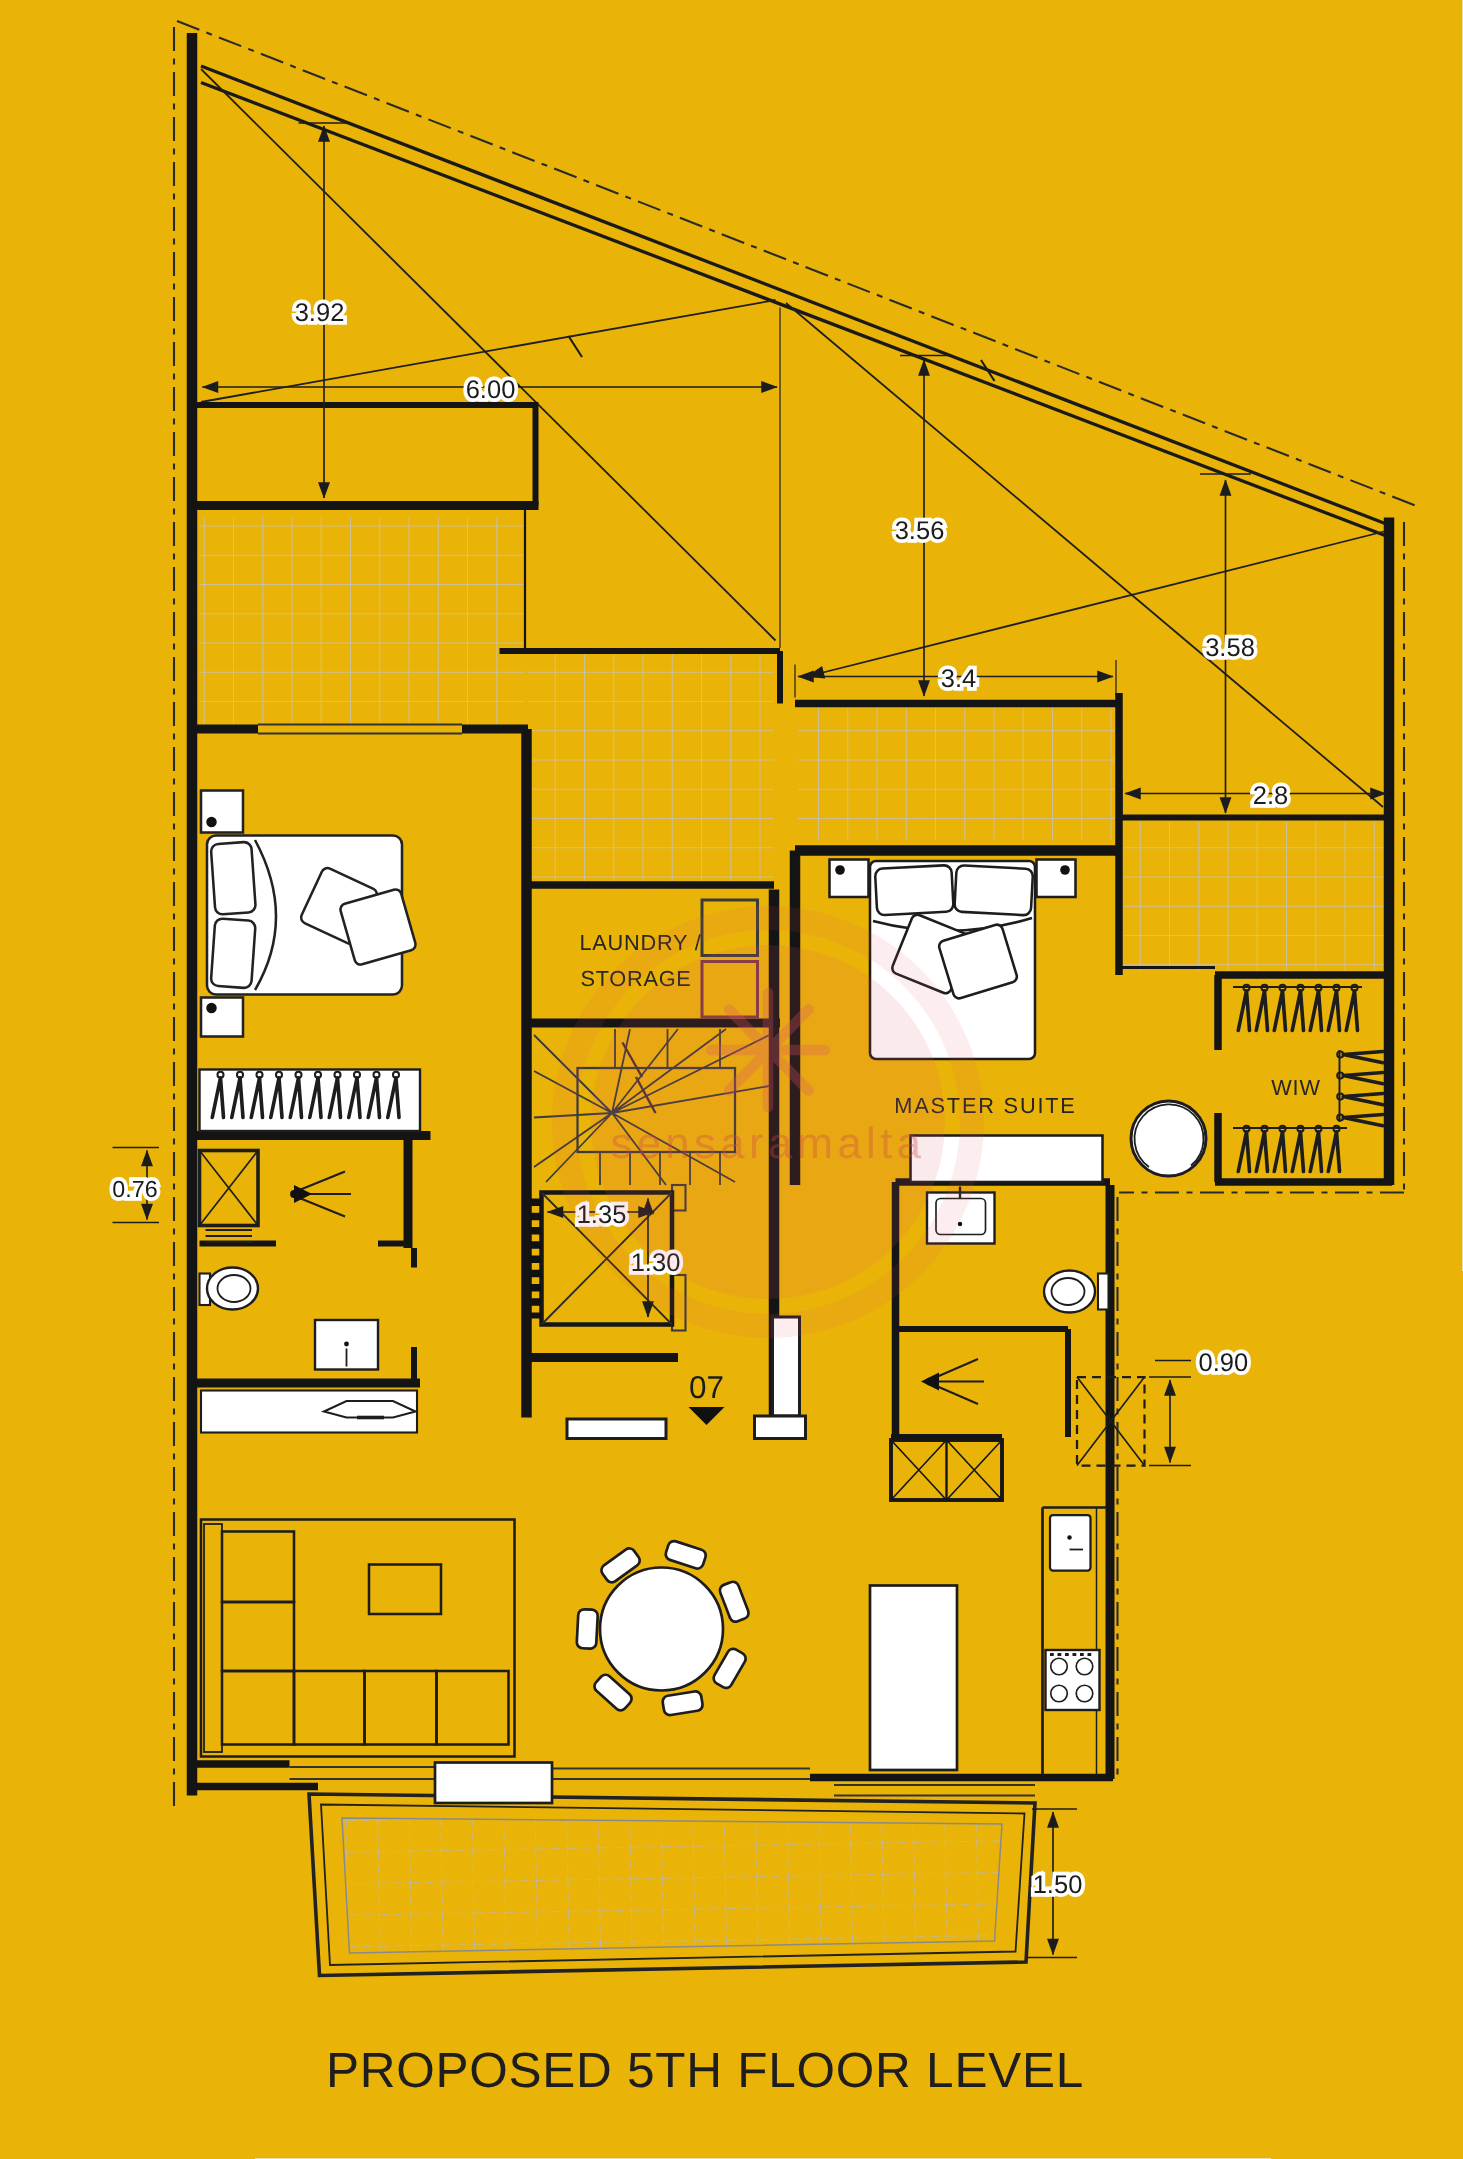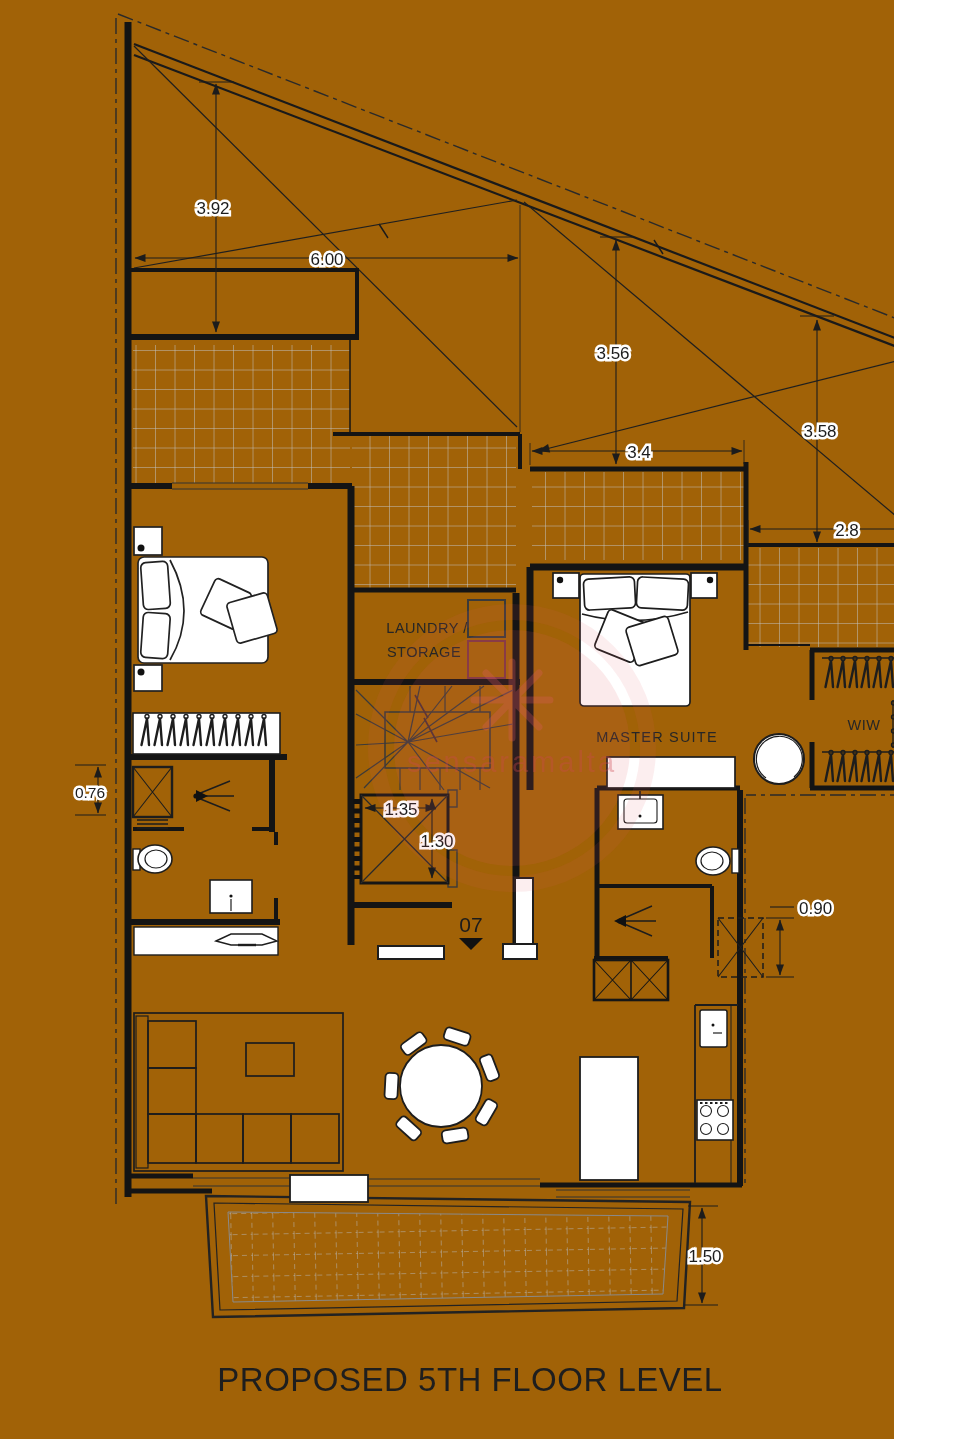--- a/index.html
+++ b/index.html
@@ -1,16 +1,16 @@
 <!DOCTYPE html>
 <html><head>
 <meta charset="utf-8">
 <style>
   html,body{margin:0;padding:0;background:#ffffff;}
-  .page{width:894px;height:1439px;position:relative;background:#a16207;overflow:hidden;
+  .page{width:975px;height:1439px;position:relative;background:#eab308;overflow:hidden;
         font-family:"Liberation Sans", sans-serif;}
   svg{display:block}
   .dimtxt{font-family:"Liberation Sans",sans-serif;font-size:17px;fill:#1c1c1c;
           stroke:#ffffff;stroke-width:5px;paint-order:stroke;text-anchor:middle;}
   .dimtxt-sm{font-size:15.5px;}
   .roomtxt{font-family:"Liberation Sans",sans-serif;font-size:14.5px;fill:#262626;
            text-anchor:middle;letter-spacing:0.5px;}
   .unittxt{font-family:"Liberation Sans",sans-serif;font-size:21px;fill:#1c1c1c;text-anchor:middle;}
   .titletxt{font-family:"Liberation Sans",sans-serif;font-size:33px;fill:#1e1e1e;
             text-anchor:middle;letter-spacing:0.5px;}

